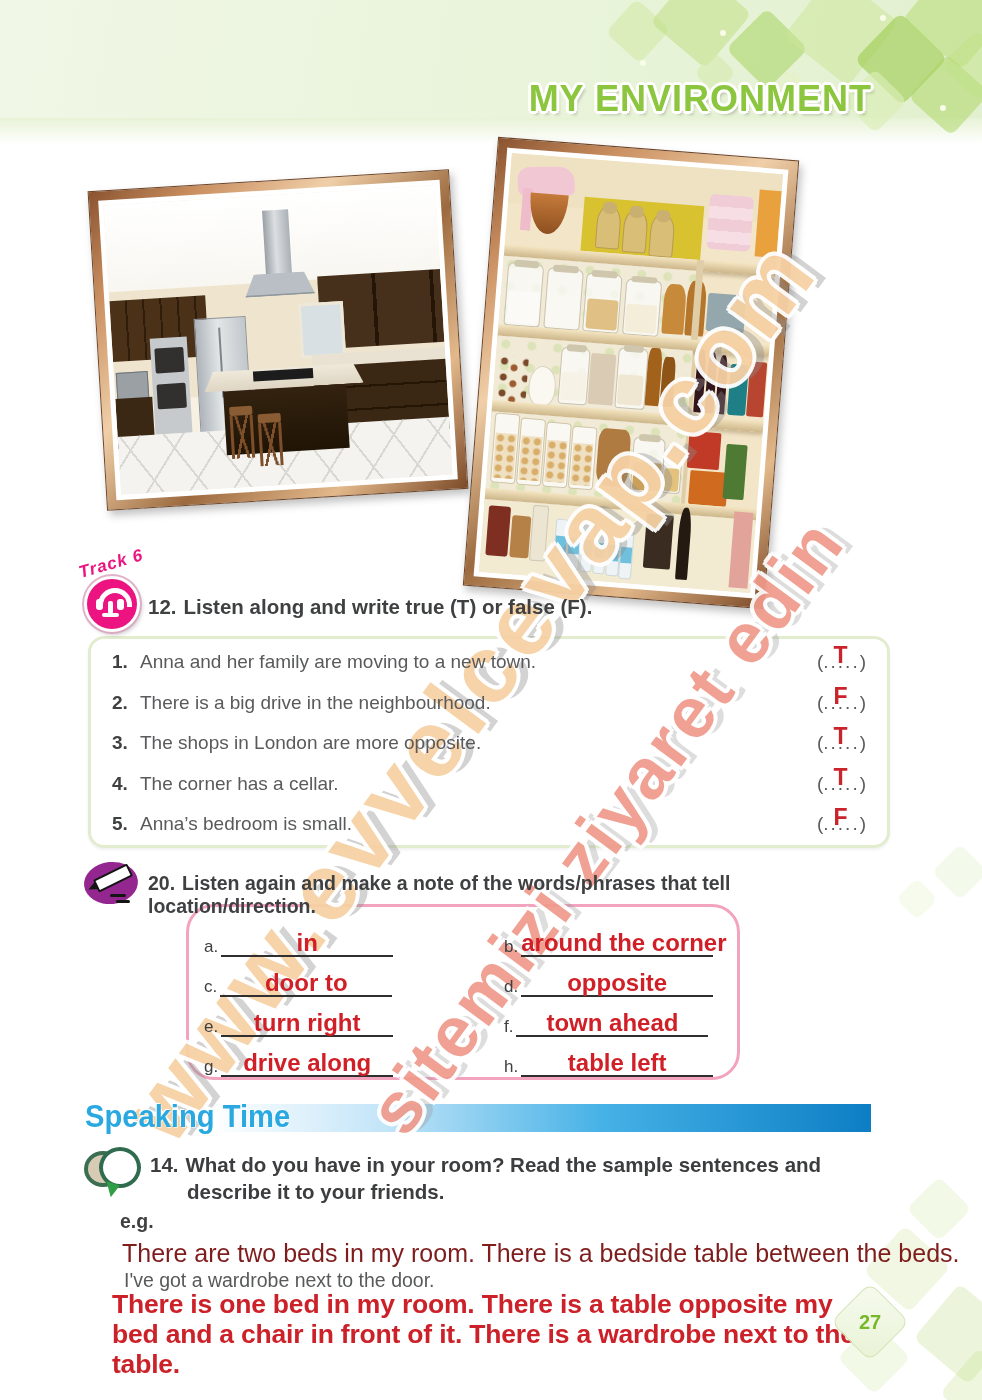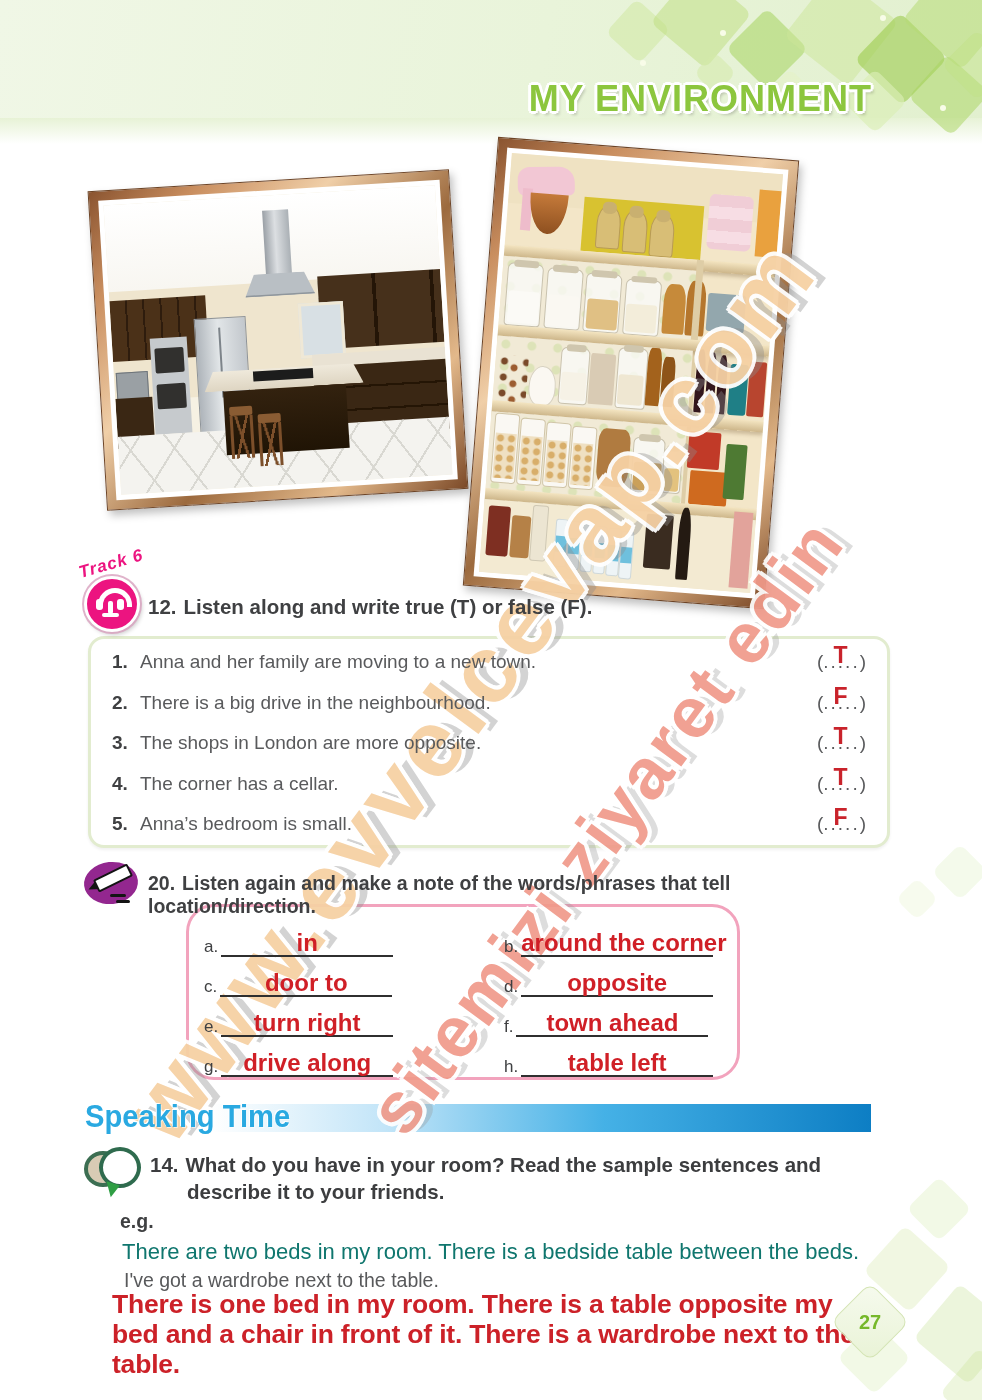--- a/index.html
+++ b/index.html
@@ -144,21 +144,21 @@
      background:linear-gradient(90deg,#ffffff 0%,#ffffff 16%,#c3e5f8 38%,#45b1e6 66%,#0d7ec4 100%);}
   .speak-head{left:85px;top:1099px;font-size:31px;font-weight:bold;color:#2aa9e1;transform:scaleX(.94);transform-origin:left;
      text-shadow:-1px -1px 0 #fff,1px 1px 0 rgba(255,255,255,.6);white-space:nowrap;}
   .bubbles{left:84px;top:1146px;width:58px;height:54px;}
   .bub-back{position:absolute;left:0;top:5px;width:30px;height:28px;background:#d8cbb4;border:4px solid #3c6e52;border-radius:50%;}
   .bub-front{position:absolute;left:15px;top:1px;width:34px;height:33px;background:#fff;border:4px solid #2f6b4e;border-radius:50%;}
   .bub-tail{position:absolute;left:20px;top:37px;width:0;height:0;border-style:solid;border-width:14px 5px 0 9px;border-color:#2f9e44 transparent transparent transparent;transform:rotate(18deg);}
   .ex14-block{left:150px;top:1151px;width:730px;font-size:20.5px;font-weight:bold;color:#3c3d3f;line-height:27px;
      padding-left:37px;text-indent:-37px;box-sizing:border-box;}
   .eg-label{left:120px;top:1210px;font-size:19.5px;font-weight:bold;color:#3f4042;}
-  .sample1{left:122px;top:1239px;font-size:22px;color:#0f766e;}
+  .sample1{left:122px;top:1239px;font-size:25px;color:#7f1d1d;}
   .sample2{left:124px;top:1269px;font-size:19.5px;color:#58595b;}
   .student-answer{left:112px;top:1289px;width:745px;font-size:26.5px;font-weight:bold;color:#cc2128;line-height:30px;letter-spacing:-0.2px;}
 
   
   .pg-diamond{left:842px;top:1294px;width:54px;height:54px;transform:rotate(45deg);border-radius:10px;
      background:linear-gradient(135deg,#f6faee,#e9f3d6);border:1px solid #d4e4b4;}
   .pg-num{position:absolute;left:0;top:0;width:54px;height:54px;display:flex;align-items:center;justify-content:center;
      transform:rotate(-45deg);font-size:20px;font-weight:bold;color:#76b82a;}
 
   
@@ -458,20 +458,20 @@
   <div class="abs bubbles">
     <div class="bub-back"></div>
       <div class="bub-front"></div>
       <div class="bub-tail"></div>
   </div>
   <div class="abs ex14-block">
     <span class="ex-num">14.</span><span>What do you have in your room? Read the sample sentences and describe it to your friends.</span>
   </div>
   <div class="abs eg-label">e.g.</div>
   <div class="abs sample1">There are two beds in my room. There is a bedside table between the beds.</div>
-  <div class="abs sample2">I've got a wardrobe next to the table.</div>
+  <div class="abs sample2">I've got a wardrobe next to the door.</div>
   <div class="abs student-answer">There is one bed in my room. There is a table opposite my bed and a chair in front of it. There is a wardrobe next to the table.</div>
 
   <div class="abs pg-diamond">
     <span class="pg-num">27</span>
   </div>
 
 </div>
 
 </body></html>

